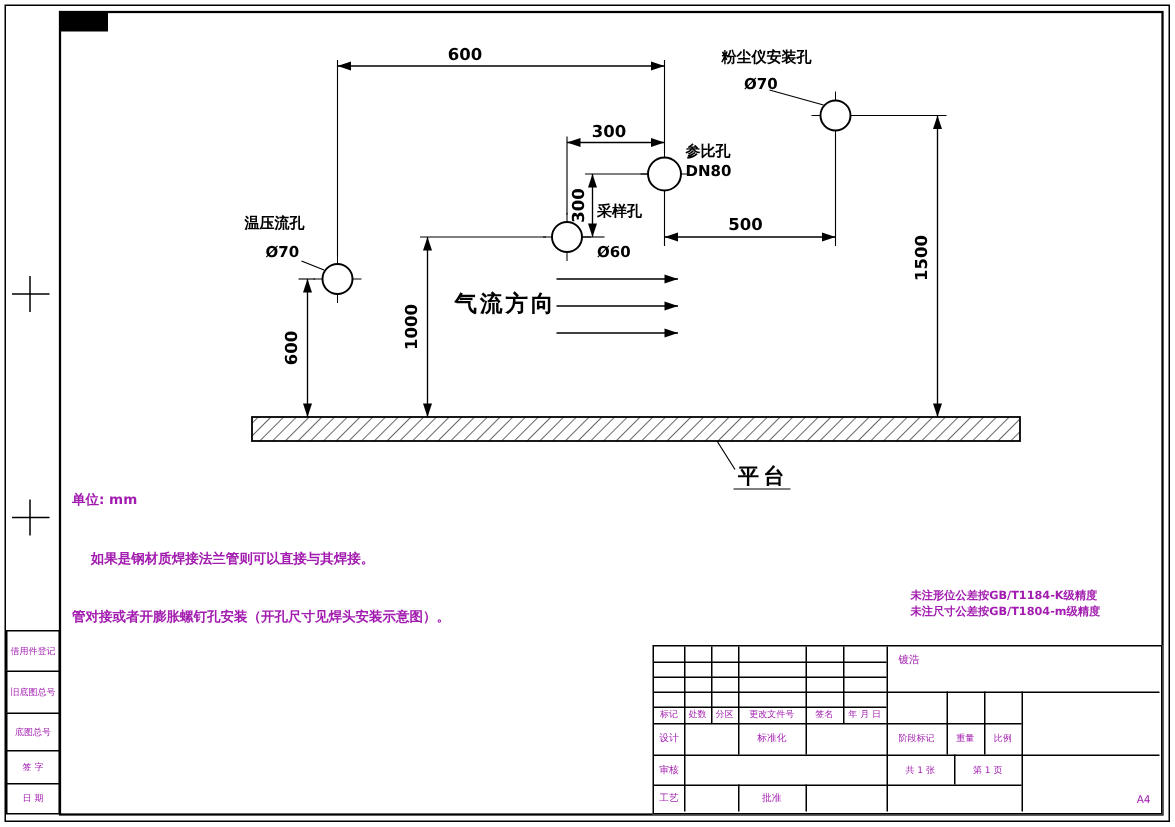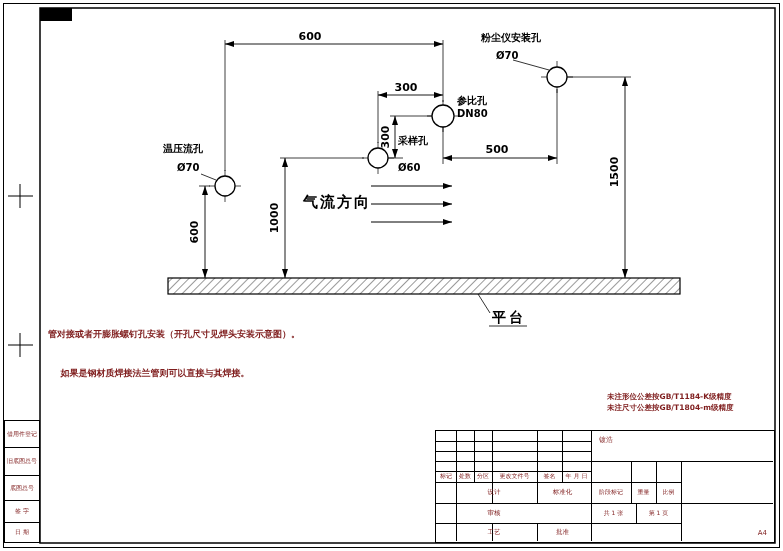--- a/index.html
+++ b/index.html
@@ -1,38 +1,38 @@
 <!DOCTYPE html>
 <html><head>
 <meta charset="utf-8">
 <style>
   * { margin:0; padding:0; box-sizing:border-box; }
   html,body { background:#fff; }
   .sheet {
     position:relative; width:783px; height:551px; background:#ffffff;
-    font-family:"DejaVu Sans", sans-serif; color:#7f1d1d; overflow:hidden;
+    font-family:"DejaVu Sans", sans-serif; color:#a21caf; overflow:hidden;
   }
   svg.canvas { position:absolute; left:0; top:0; }
   svg text { font-family:"DejaVu Sans", sans-serif; fill:#000; }
   .t-dim  { font-size:11px; font-weight:bold; }
   .t-lbl  { font-size:10px; font-weight:bold; }
   .t-big  { font-size:15px; font-weight:bold; letter-spacing:2px; }
   .t-plat { font-size:14px; font-weight:bold; letter-spacing:3px; }
 
   .notes { position:absolute; left:48px; top:302px; width:400px;
            font-size:9px; font-weight:bold; line-height:13px; white-space:pre; }
   .tol   { position:absolute; left:607px; width:172px; font-size:7.5px; font-weight:bold; }
 
   .tblock { position:absolute; left:435px; top:430px; width:340px; height:113px;
             border:1.5px solid #000; background:#fff; }
   .tblock .vl { position:absolute; width:0; border-left:1px solid #000; }
   .tblock .hl { position:absolute; height:0; border-top:1px solid #000; }
   .tc { position:absolute; display:flex; align-items:center; justify-content:center;
         font-size:6px; overflow:hidden; white-space:nowrap; }
-  .tc.role { font-size:6.5px;margin-left:48px; }
+  .tc.role { font-size:6.5px; }
   .tc.title-cell { font-size:8px; font-weight:bold; }
   .tc.company { justify-content:flex-start; align-items:flex-start; padding:4px 0 0 8px; font-size:7px; }
   .tc.paper { font-size:7px; justify-content:flex-end; padding-right:4px; }
 
   .mstrip { position:absolute; left:4px; top:420px; width:36px; height:123px; }
   .mcell { border:1px solid #000; border-bottom:none; display:flex; align-items:center;
            justify-content:center; font-size:6px; text-align:center; overflow:hidden; }
   .mcell:last-child { border-bottom:1px solid #000; }
 </style>
 </head>
@@ -137,22 +137,23 @@
     <text class="t-lbl" x="457" y="117">DN80</text>
     <text class="t-lbl" x="398" y="144">采样孔</text>
     <text class="t-lbl" x="398" y="171">Ø60</text>
     <text class="t-lbl" x="163" y="152">温压流孔</text>
     <text class="t-lbl" x="177" y="171">Ø70</text>
     <text class="t-big" x="303" y="207">气流方向</text>
     <text class="t-plat" x="492" y="322">平台</text>
   </svg>
 
   <div class="notes">
+    <div>单位: mm</div>
+    <div>    如果是钢材质焊接法兰管则可以直接与其焊接。</div>
     <div>管对接或者开膨胀螺钉孔安装（开孔尺寸见焊头安装示意图）。</div>
-    <div>    如果是钢材质焊接法兰管则可以直接与其焊接。</div>
     
     
     
     
     
     
     
     
   </div>
 

